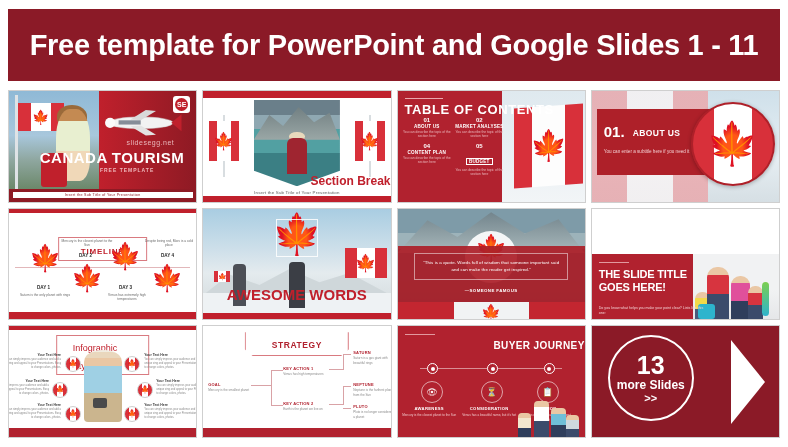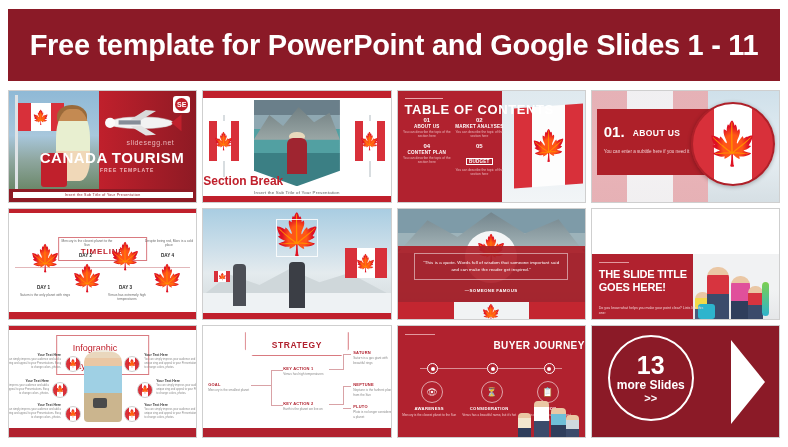--- a/index.html
+++ b/index.html
@@ -83,21 +83,21 @@
       clip-path: polygon(0 0,100% 0,100% 82%,50% 100%,0 82%); }
   .s2 .mtn { position:absolute; left:0; top:4%; width:100%; height:42%;
       background:linear-gradient(180deg,#6d7b7e 0, #9aa7a6 100%);
       clip-path: polygon(0 100%, 18% 32%, 34% 62%, 52% 10%, 70% 52%, 88% 26%, 100% 100%); }
   .s2 .person { position:absolute; left:38%; top:44%; width:24%; height:42%; background:#9f2530; border-radius:6px 6px 0 0;}
   .s2 .hat { position:absolute; left:41%; top:37%; width:18%; height:10%; background:#e8d9bc; border-radius:50%;}
   .s2 .sideflag { position:absolute; width:30px; height:40px; }
   .s2 .fl { left:6px; top:30px; }
   .s2 .fr { right:6px; top:30px; }
   .s2 .pole { position:absolute; width:2px; height:62px; background:#d8dde0; top:24px; }
-  .s2 .title { position:absolute; left:0; bottom:14px; width:100%; text-align:left;
+  .s2 .title { position:absolute; left:0; bottom:14px; width:100%; text-align:right;
       color:#c0202c; font-size:12px; font-weight:700; }
   .s2 .sub { position:absolute; left:0; bottom:7px; width:100%; text-align:center;
       color:#5a5a5a; font-size:4.4px; letter-spacing:.2px; }
   .s2 .bottombar { position:absolute; left:0; bottom:0; width:100%; height:6px; background:#c0202c; }
 
   
   .s3 { background:#b1222f; }
   .s3 .rightphoto { position:absolute; right:0; top:0; width:44%; height:100%;
       background: linear-gradient(180deg,#dfe9ef 0%, #f2f5f7 100%); }
   .s3 .bigflag { position:absolute; right:2%; top:14%; width:84%; height:72%;
@@ -405,20 +405,21 @@
         <div class="sflag flagbox">
           <span class="maple" style="font-size:7px">🍁</span>
         </div>
         <div class="bflag flagbox">
           <span class="maple" style="font-size:17px">🍁</span>
         </div>
         <div class="p1"></div>
         <div class="p2"></div>
         <span class="maple leafbig">🍁</span>
         <div class="frame"></div>
+        <div class="words">AWESOME WORDS</div>
         <div class="bottombar"></div>
       </div>
     </div>
 
     <div class="slide">
       <div class="sl-inner s7">
         <div class="mtn"></div>
         <div class="circ">
           <span class="maple" style="font-size:26px">🍁</span>
         </div>

